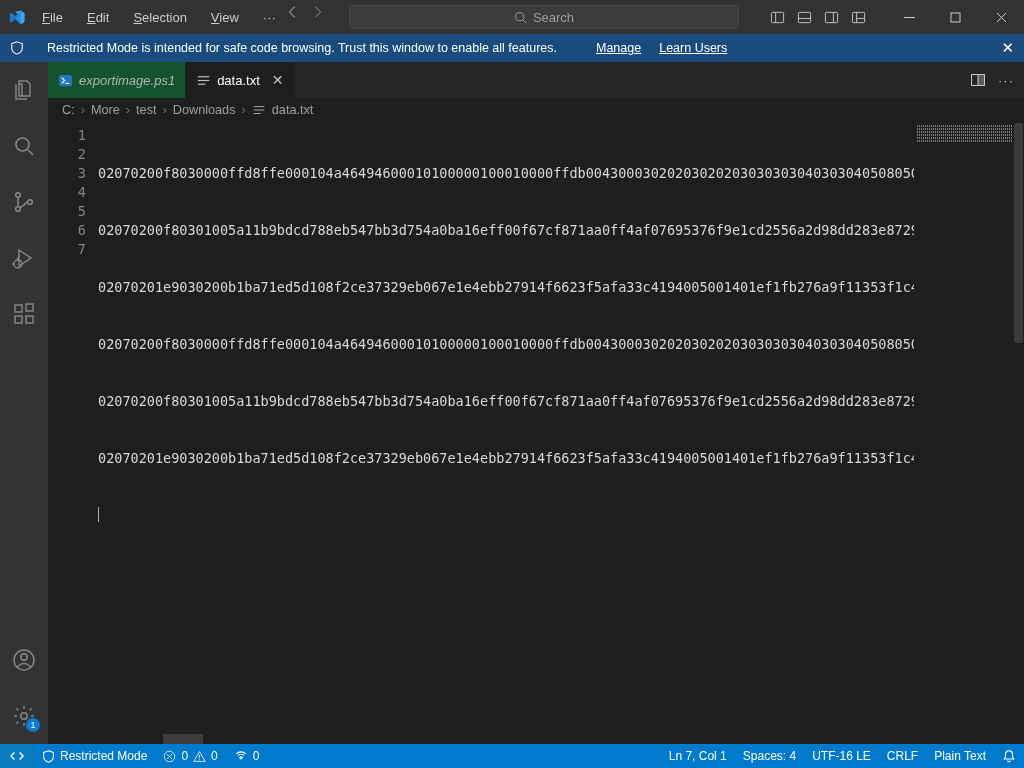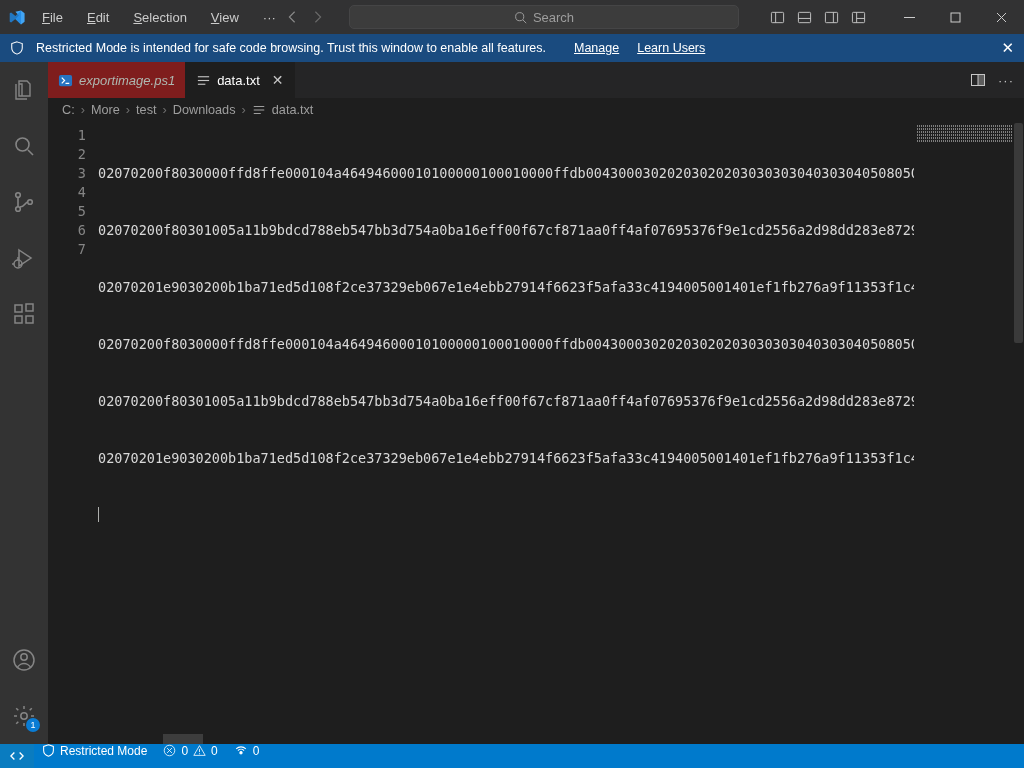--- a/index.html
+++ b/index.html
@@ -3,42 +3,42 @@
 <meta charset="utf-8">
 <style>
   *{box-sizing:border-box;margin:0;padding:0;user-select:none}
   body{font-family:"Segoe UI",Arial,sans-serif;font-size:13px;color:#cccccc;background:#1e1e1e;width:1024px;height:768px;overflow:hidden;display:flex;flex-direction:column}
   
   .title-bar{height:34px;background:#323233;display:flex;align-items:center;color:#cccccc;position:relative}
   .title-bar .logo{width:34px;display:flex;align-items:center;justify-content:center}
   .menu{display:flex;gap:8px}
   .menu-item{padding:4px 8px;border-radius:4px;cursor:pointer}
   .mnemonic{text-decoration:underline}
-  .title-center{position:absolute;left:50%;transform:translateX(-50%);display:flex;align-items:center;gap:16px}
+  .title-center{position:absolute;left:50%;transform:translateX(-50%);display:flex;align-items:flex-start;gap:16px}
   .nav-arrows{display:flex;gap:12px;color:#8a8a8a;margin-right:8px}
   .nav-arrows span{cursor:pointer}
   .search-box{display:flex;align-items:center;justify-content:center;width:390px;height:24px;background:#3c3c3c;border:1px solid #454546;border-radius:5px;color:#9d9d9d;gap:6px}
   .win-controls{position:absolute;right:0;display:flex;height:100%}
   .layout-icons{display:flex;gap:12px;align-items:center;margin-right:20px;color:#c9c9c9}
   .win-btn{width:46px;display:flex;align-items:center;justify-content:center;color:#cccccc;height:100%}
   .ellipsis{padding:4px 8px;cursor:pointer;color:#cccccc}
   
-  .notif-bar{height:28px;background:#1a4b7f;color:#fff;display:flex;align-items:center;padding:0 10px;font-size:12.5px;gap:12px;position:relative}
+  .notif-bar{height:28px;background:#1a4b7f;color:#fff;display:flex;align-items:center;padding:0 10px;font-size:12.5px;gap:23px;position:relative}
   .notif-bar .link{text-decoration:underline;cursor:pointer}
   .notif-bar .nlinks{display:flex;gap:18px;margin-left:16px}
   .notif-close{position:absolute;right:10px;cursor:pointer;font-size:15px}
   
   .main{flex:1;display:flex;min-height:0}
   .activity-bar{width:48px;background:#333333;display:flex;flex-direction:column;align-items:center;padding-top:8px;gap:16px}
   .ab-icon{width:48px;height:40px;display:flex;align-items:center;justify-content:center;color:#858585;cursor:pointer;position:relative}
   .ab-spacer{flex:1}
   .badge{position:absolute;bottom:4px;right:8px;background:#0a7cd4;color:#fff;border-radius:8px;font-size:9px;min-width:14px;height:14px;display:flex;align-items:center;justify-content:center;padding:0 3px}
   .editor-area{flex:1;display:flex;flex-direction:column;min-width:0}
   .tabs-row{display:flex;height:36px;background:#252526;align-items:stretch}
-  .tab{display:flex;align-items:center;padding:0 10px;gap:6px;background:#7f1d1d;color:#aeb8b1;border-right:1px solid #1e1e1e;cursor:pointer;font-size:13px;font-style:italic}
+  .tab{display:flex;align-items:center;padding:0 10px;gap:6px;background:#14532d;color:#aeb8b1;border-right:1px solid #1e1e1e;cursor:pointer;font-size:13px;font-style:italic}
   .tab.active{background:#1e1e1e;color:#fff;font-style:normal}
   .tab .close{margin-left:6px;font-size:14px;color:#c6c6c6;visibility:hidden}
   .tab.active .close{visibility:visible}
   .tabs-right{margin-left:auto;display:flex;align-items:center;gap:12px;padding:0 10px;color:#c6c6c6}
   .breadcrumb{height:24px;display:flex;align-items:center;padding-left:14px;gap:6px;color:#9e9e9e;font-size:12.7px;background:#1e1e1e}
   .breadcrumb .sep{color:#6e6e6e}
   .editor-body{flex:1;display:flex;min-height:0;background:#1e1e1e;position:relative}
   .gutter{width:50px;text-align:right;padding:4px 12px 0 0;color:#858585;font-family:Consolas,monospace;font-size:13.5px;line-height:19px}
   .code{flex:1;padding-top:4px;font-family:Consolas,monospace;font-size:13.5px;line-height:19px;color:#d8d8d8;white-space:pre;overflow:hidden}
   .code-line{height:19px}
@@ -47,21 +47,21 @@
   .minimap{width:110px;background:#1e1e1e;position:relative}
   .miniline{height:2px;margin-bottom:1px;background:repeating-linear-gradient(90deg,#7e7e7e,#7e7e7e 1px,transparent 1px,transparent 2px)}
   .scrollbar-v{position:absolute;right:0;top:0;width:11px;height:100%;background:transparent}
   .scroll-thumb{position:absolute;right:1px;top:1px;width:9px;height:220px;background:#3a3a3a;border-radius:2px}
   .hscroll-track{height:10px;background:#1e1e1e;display:flex;align-items:center}
   .hscroll-thumb{height:10px;background:#3d3d3d;width:40px;margin-left:115px}
   
   .status-bar{height:24px;background:#007acc;color:#fff;display:flex;align-items:center;font-size:12px}
   .status-left{display:flex;align-items:center;height:100%}
   .remote{width:34px;height:100%;display:flex;align-items:center;justify-content:center;background:#0a7cc0}
-  .status-item{padding:0 8px;display:flex;align-items:flex-start;gap:5px;height:100%;cursor:pointer}
+  .status-item{padding:0 8px;display:flex;align-items:center;gap:5px;height:100%;cursor:pointer}
   .status-right{margin-left:auto;display:flex;align-items:center;height:100%}
   svg{display:block}
 </style>
 </head>
 <body>
 
 <div class="title-bar">
   <div class="logo">
     <svg width="17" height="17" viewBox="0 0 24 24">
         <path fill="#42a5f5" d="M17 2l5 4v12l-5 4-8-8 5-5-5-5 8-2z"></path>
@@ -327,13 +327,35 @@
       <span>0</span>
     </div>
     <div class="status-item">
       <svg width="14" height="14" viewBox="0 0 16 16" fill="none" stroke="#fff" stroke-width="1.2">
           <circle cx="8" cy="10" r="1.3" fill="#fff"></circle>
           <path d="M4.5 7.5a5 5 0 0 1 7 0M2.5 5.5a8 8 0 0 1 11 0"></path>
         </svg>
       <span>0</span>
     </div>
   </div>
+  <div class="status-right">
+    <div class="status-item">
+        <span>Ln 7, Col 1</span>
+      </div>
+    <div class="status-item">
+        <span>Spaces: 4</span>
+      </div>
+    <div class="status-item">
+        <span>UTF-16 LE</span>
+      </div>
+    <div class="status-item">
+        <span>CRLF</span>
+      </div>
+    <div class="status-item">
+        <span>Plain Text</span>
+      </div>
+    <div class="status-item">
+      <svg width="14" height="14" viewBox="0 0 16 16" fill="none" stroke="#fff" stroke-width="1.2">
+          <path d="M8 2a4 4 0 0 0-4 4v3l-1.5 2.5h11L12 9V6a4 4 0 0 0-4-4zM6.5 13a1.5 1.5 0 0 0 3 0"></path>
+        </svg>
+    </div>
+  </div>
 </div>
 
 </body></html>

